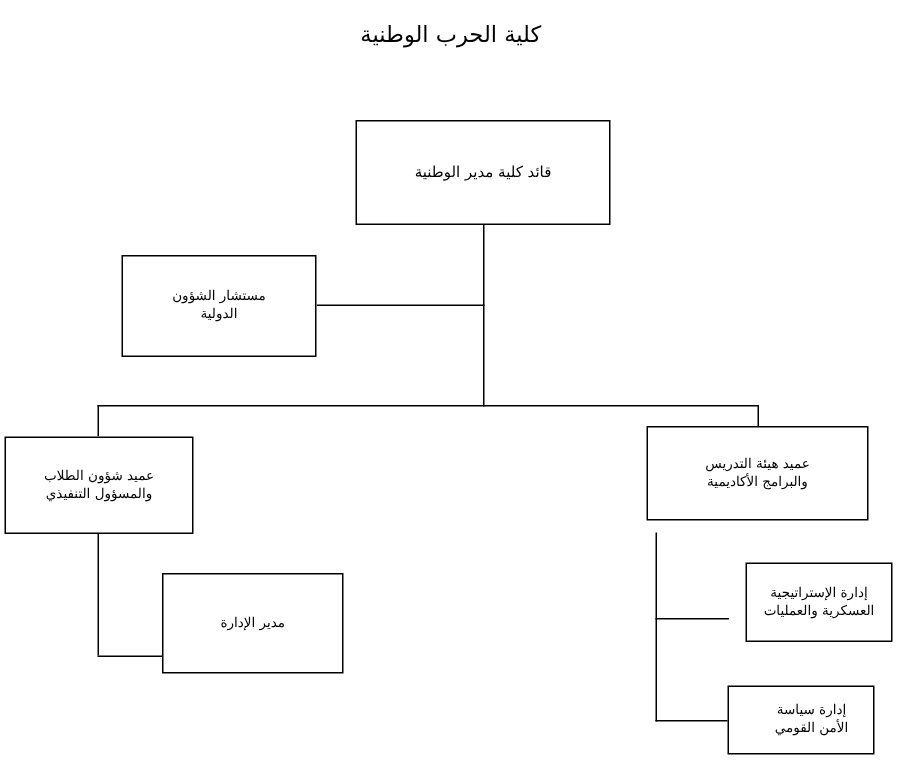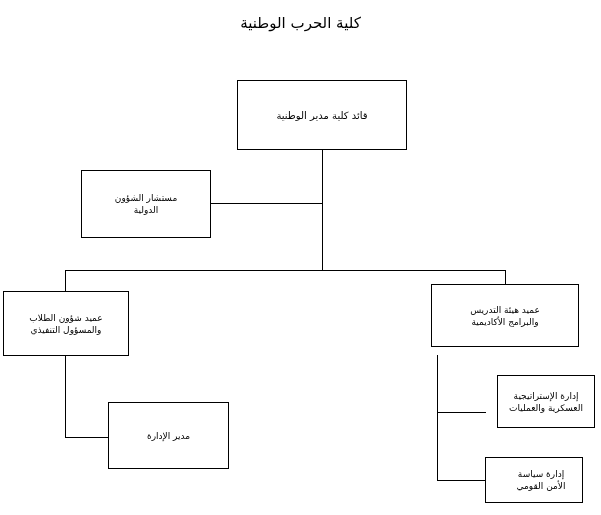--- a/index.html
+++ b/index.html
@@ -48,21 +48,21 @@
     z-index: 2;
   }
   .node-label {
     display: block;
     white-space: pre-line;
   }
   .node-top       { left: 237px; top: 80px;  width: 170px; height: 70px; font-size: 10px; line-height: 13px; }
   .node-advisor   { left: 81px;  top: 170px; width: 130px; height: 68px; }
   .node-dean-stu  { left: 3px;   top: 291px; width: 126px; height: 65px; }
   .node-dean-fac  { left: 415px; top: 284px; width: 148px; height: 63px; margin-left: 16px; }
-  .node-admin     { left: 108px; top: 402px; width: 121px; height: 67px; }
+  .node-admin     { left: 108px; top: 382px; width: 121px; height: 67px; }
   .node-strategy  { left: 485px; top: 375px; width: 98px;  height: 53px; margin-left: 12px; }
   .node-security  { left: 485px; top: 457px; width: 98px;  height: 46px; padding-left: 18px; }
 
   .line {
     position: absolute;
     background: #000000;
     z-index: 1;
   }
   .line-v { width: 1px; }
   .line-h { height: 1px; }

